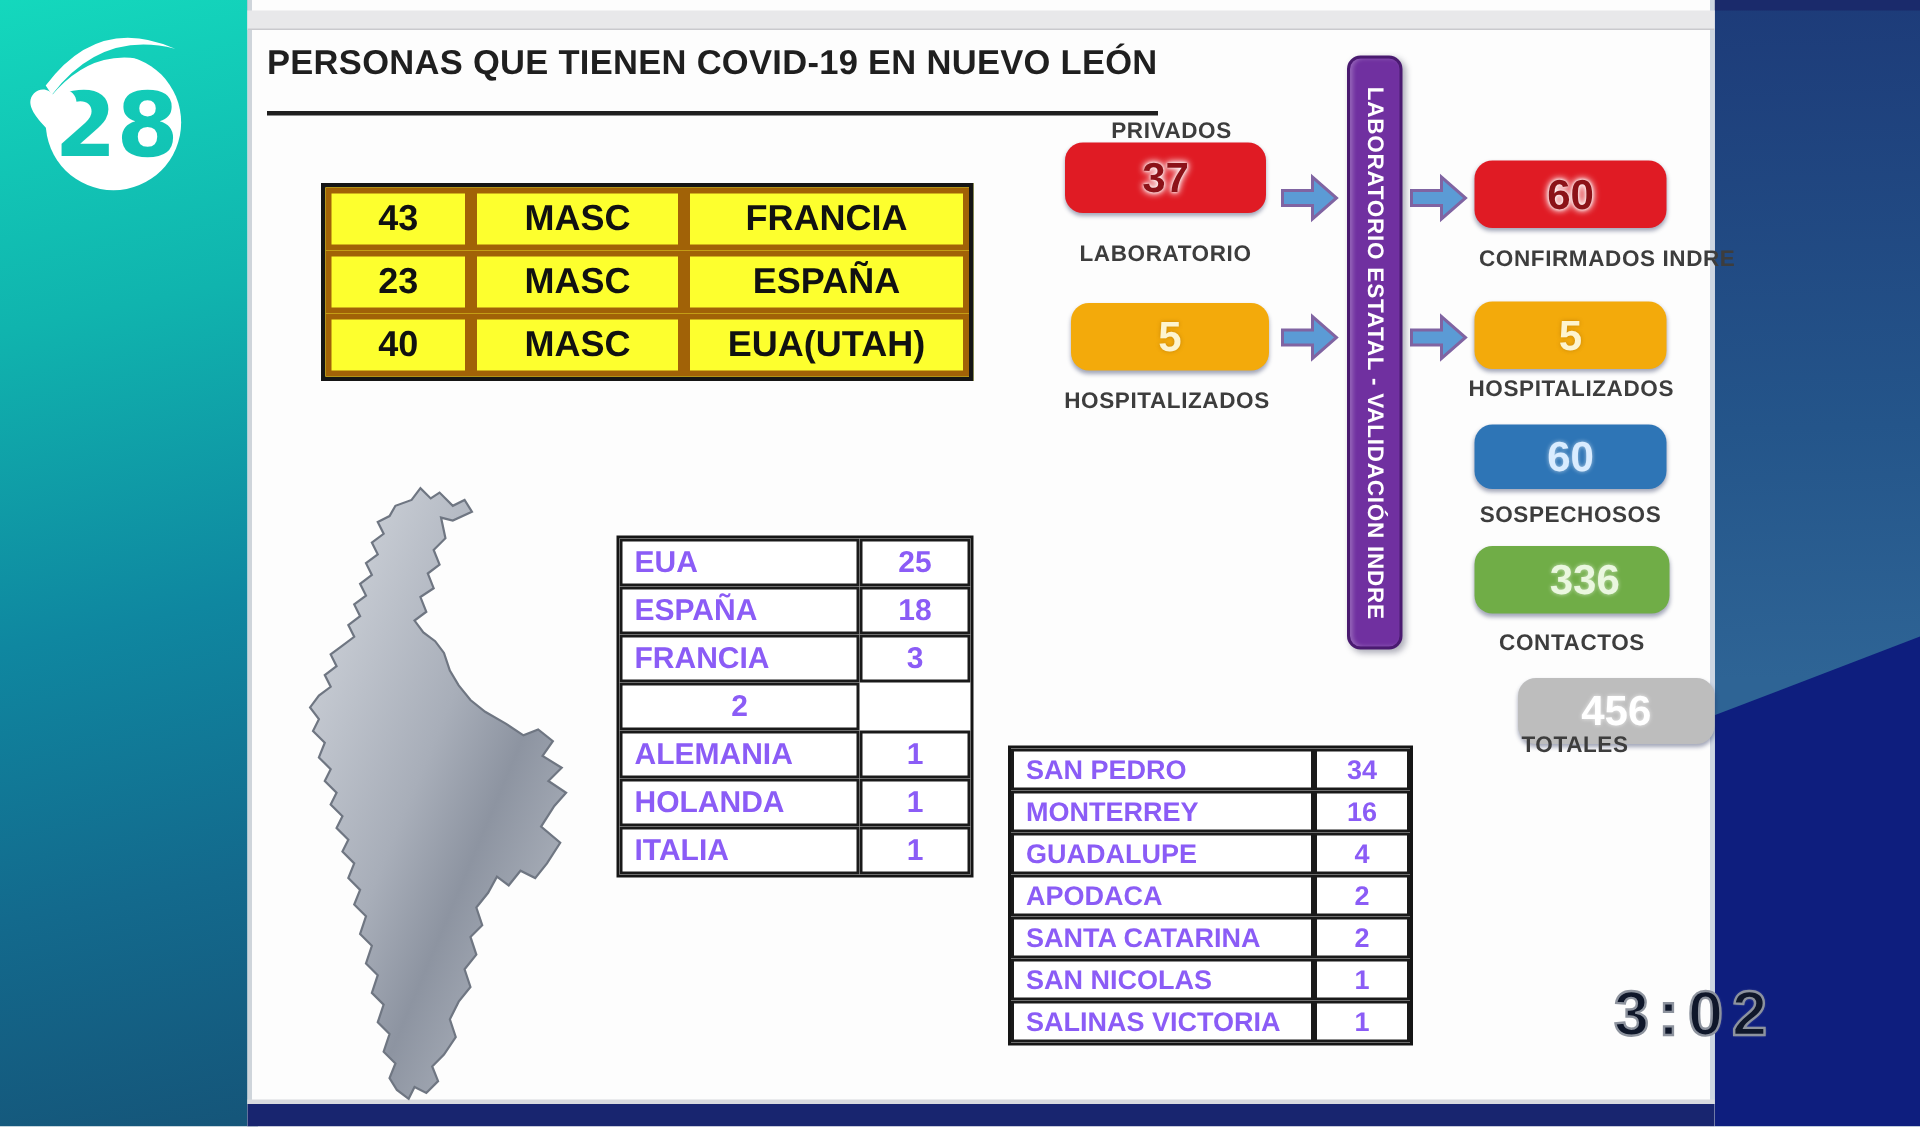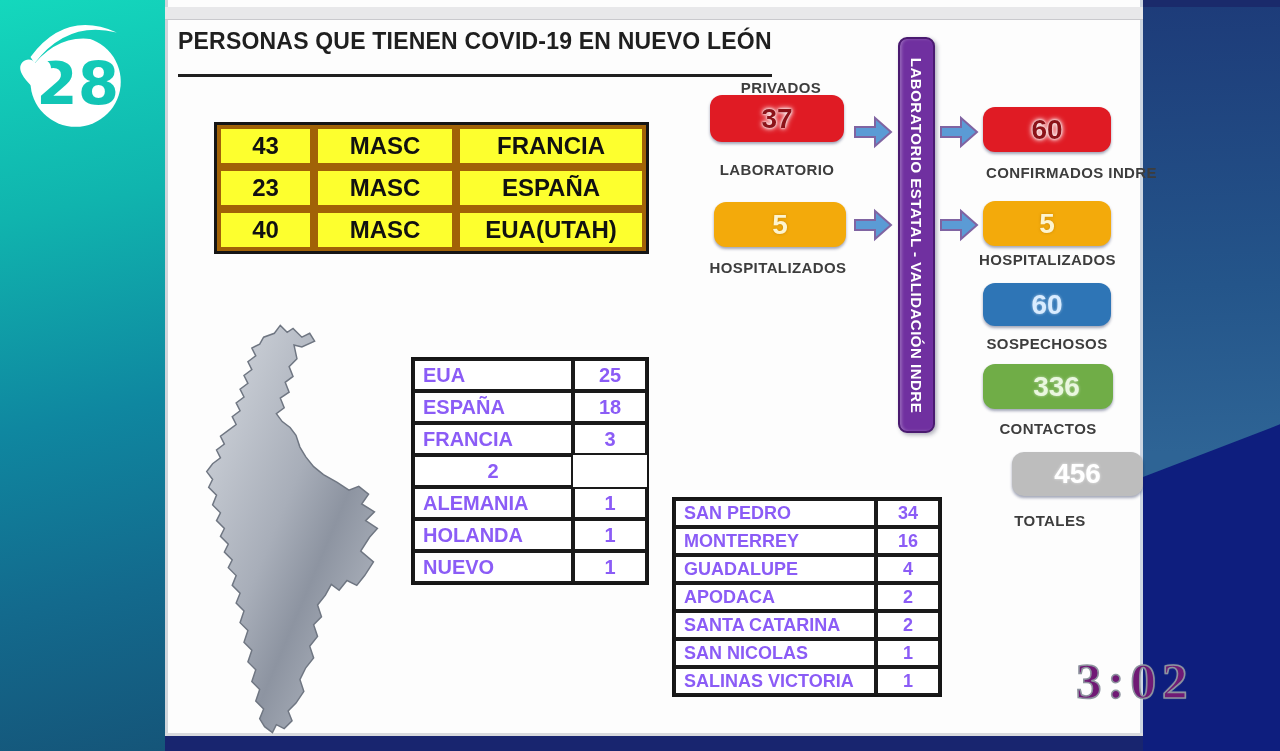--- a/index.html
+++ b/index.html
@@ -70,22 +70,22 @@
 
   .flow-arrow { position:absolute; width:42px; height:34px; }
 
   
   .map { position:absolute; left:192px; top:316px; width:206px; height:424px; }
 
   
   .logo { position:absolute; left:12px; top:16px; width:118px; height:118px; }
 
   
-  .clock { position:absolute; left:1076px; top:652px; font-family:Liberation Serif, serif;
-    font-size:51px; font-weight:bold; letter-spacing:6px; color:#701a75;
+  .clock { position:absolute; left:1076px; top:652px; font-family:Liberation Sans, sans-serif;
+    font-size:42px; font-weight:bold; letter-spacing:6px; color:#0f172a;
     -webkit-text-stroke:1.6px #8d939e; text-shadow:0 0 2px rgba(255,255,255,.55); }
 </style>
 </head>
 <body>
 
 <div class="stage">
 
   <div class="bg-left"></div>
   <div class="bg-right"></div>
   <div class="bg-right-navy"></div>
@@ -162,21 +162,21 @@
     </div>
     <div class="trow">
       <div class="lcell">ALEMANIA</div>
       <div class="vcell">1</div>
     </div>
     <div class="trow">
       <div class="lcell">HOLANDA</div>
       <div class="vcell">1</div>
     </div>
     <div class="trow">
-      <div class="lcell">NUEVO</div>
+      <div class="lcell">ITALIA</div>
       <div class="vcell">1</div>
     </div>
   </div>
 
   <div class="dtable mtable">
     <div class="trow">
       <div class="lcell">SAN PEDRO</div>
       <div class="vcell">34</div>
     </div>
     <div class="trow">
@@ -235,17 +235,17 @@
   <div class="flow-box box-amber" style="left:983px;top:201px;width:128px;height:45px;">5</div>
   <div class="flow-label" style="left:965px;top:251px;width:165px;">HOSPITALIZADOS</div>
 
   <div class="flow-box box-blue" style="left:983px;top:283px;width:128px;height:43px;">60</div>
   <div class="flow-label" style="left:973px;top:335px;width:148px;">SOSPECHOSOS</div>
 
   <div class="flow-box box-green" style="left:983px;top:364px;width:130px;height:45px;">336</div>
   <div class="flow-label" style="left:988px;top:420px;width:120px;">CONTACTOS</div>
 
   <div class="flow-box box-gray" style="left:984px;top:452px;width:131px;height:44px;margin-left:28px;">456</div>
-  <div class="flow-label" style="left:995px;top:512px;width:110px;">TOTALES</div>
+  <div class="flow-label" style="left:995px;top:488px;width:110px;">TOTALES</div>
 
   <div class="clock">3:02</div>
 
 </div>
 
 </body></html>

